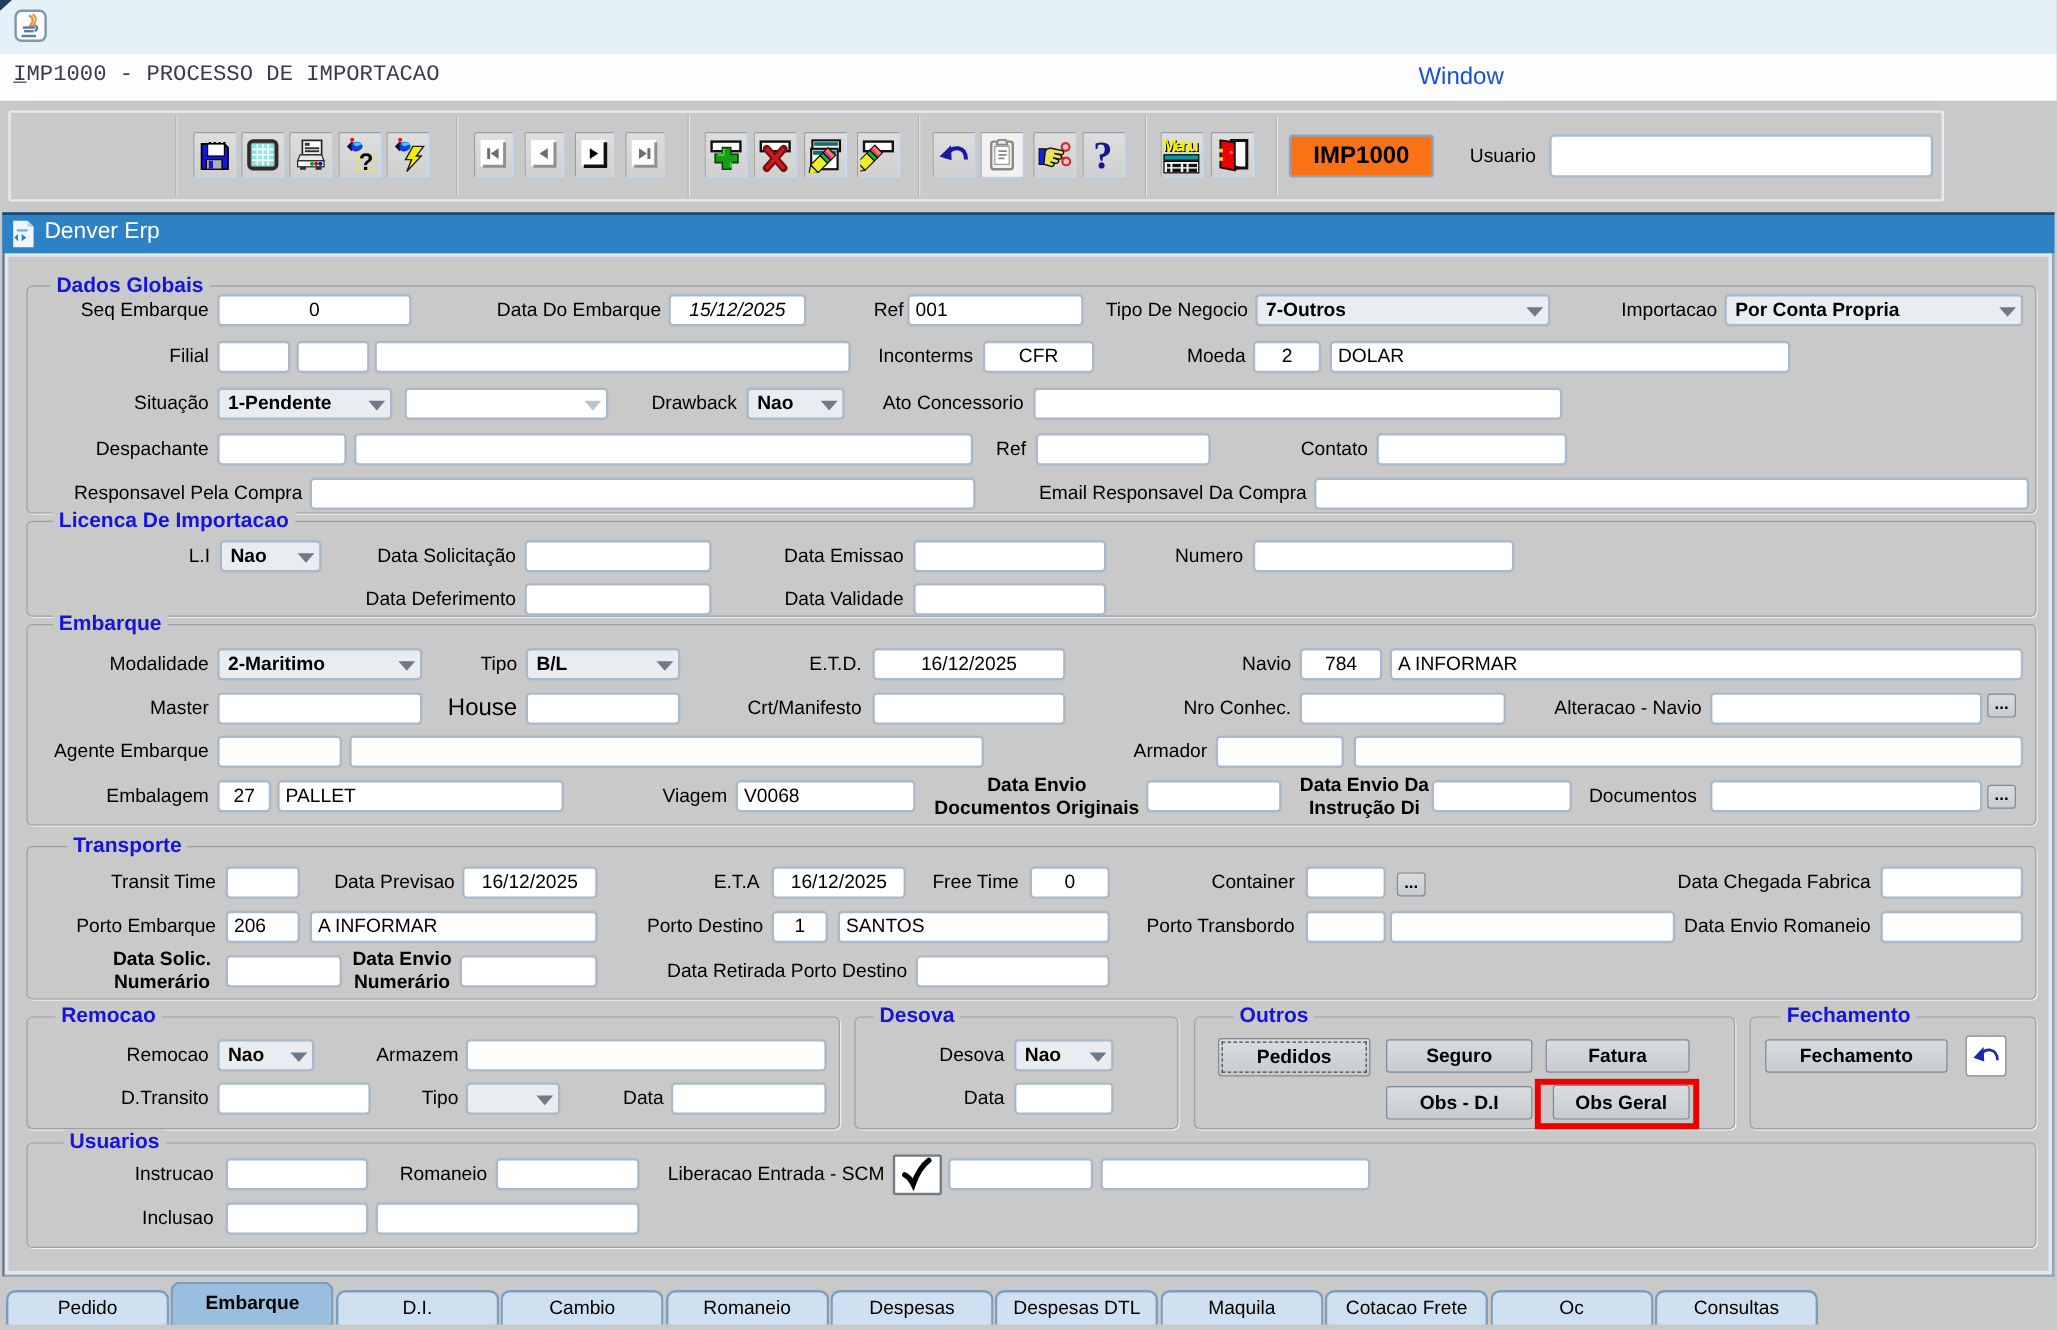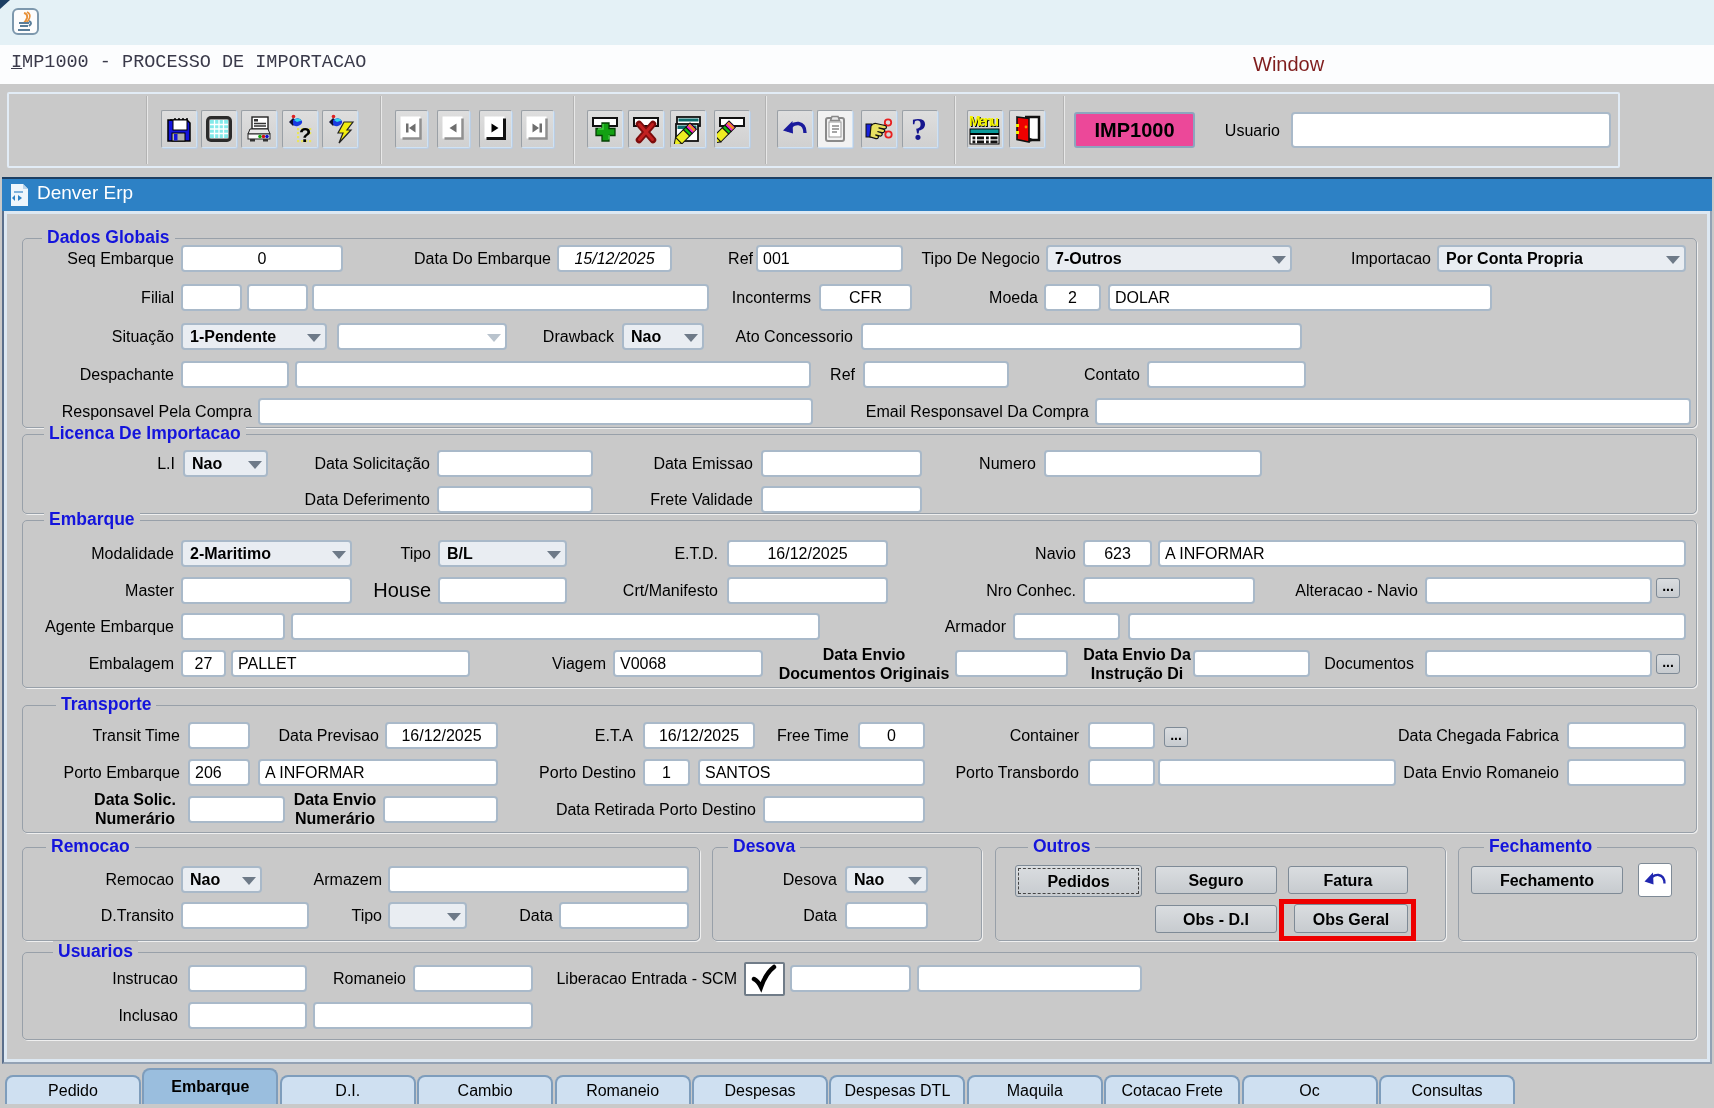--- a/index.html
+++ b/index.html
@@ -28,21 +28,21 @@
 <path d="M10 3 q4 1 3 5 q-1 3 -3 5" stroke="#e8923a" stroke-width="2" fill="none"></path>
 <path d="M13 2 q4 2 2.5 6 q-1 3 -3.5 5" stroke="#e8923a" stroke-width="1.6" fill="none"></path>
 <rect x="5" y="12" width="10" height="2" fill="#5a7d99"></rect>
       <rect x="6" y="15" width="8" height="2" fill="#5a7d99"></rect>
 <path d="M15 11 q4 2 0 5" stroke="#5a7d99" stroke-width="2" fill="none"></path>
 <rect x="4" y="19" width="12" height="2" fill="#5a7d99"></rect>
 </svg>
   </div>
 <div style="position:absolute;left:0;top:45px;width:1714px;height:39px;background:#fcfdfe"></div>
 <div style="position:absolute;left:11px;top:52px;font-family:'Liberation Mono',monospace;font-size:18.5px;color:#3a3a4a;white-space:pre"><span style="text-decoration:underline">I</span>MP1000 - PROCESSO DE IMPORTACAO</div>
-<div style="position:absolute;left:1253px;top:53px;font-size:20px;color:#7f1d1d">Window</div>
+<div style="position:absolute;left:1182px;top:53px;font-size:20px;color:#1d4ed8">Window</div>
 <div style="position:absolute;left:0;top:84px;width:1714px;height:93px;background:#c9c9c9"></div>
 <div style="position:absolute;left:7px;top:92px;width:1613px;height:76px;border:2px solid #e2ecf6;border-radius:2px"></div>
 <div class="sep" style="left:146px"></div>
 <div class="sep" style="left:380px"></div>
 <div class="sep" style="left:573px"></div>
 <div class="sep" style="left:765px"></div>
 <div class="sep" style="left:954px"></div>
 <div class="sep" style="left:1063px"></div>
 <div class="tb" style="left:161px;top:110px;width:36px">
     <svg width="30" height="30">
@@ -229,21 +229,21 @@
 <div class="tb" style="left:1009px;top:110px;width:36px">
     <svg width="32" height="32">
       <path d="M14 4 L28 4 L28 27 L14 27" fill="#fff" stroke="#111" stroke-width="2.5"></path>
       <path d="M6 4 L18 5.5 L18 29 L6 26.5 Z" fill="#ee0000" stroke="#111" stroke-width="1.6"></path>
       <path d="M18 29 L24 27 L18 24.5 Z" fill="#111"></path>
       <rect x="5" y="11" width="3" height="3" fill="#eeee00"></rect>
       <rect x="5" y="18" width="3" height="3" fill="#eeee00"></rect>
       <circle cx="15" cy="14" r="1.4" fill="#ff8800"></circle>
     </svg>
   </div>
-<div style="position:absolute;left:1074px;top:112px;width:121px;height:36px;background:#ec4899;border:2px solid #8da5be;border-radius:3px;text-align:center;line-height:32px;font-size:20px;font-weight:bold">IMP1000</div>
+<div style="position:absolute;left:1074px;top:112px;width:121px;height:36px;background:#f97316;border:2px solid #8da5be;border-radius:3px;text-align:center;line-height:32px;font-size:20px;font-weight:bold">IMP1000</div>
 <div class="l" style="left:1180px;top:117px;width:100px;height:27px;line-height:27px;font-size:16px">Usuario</div>
 <div class="in" style="left:1291px;top:112px;width:320px;height:36px"></div>
 <div style="position:absolute;left:2px;top:177px;width:1710px;height:887px;border-left:2px solid #5a6f8c;border-right:2px solid #93a2b4;border-bottom:2px solid #93a2b4"></div>
 <div style="position:absolute;left:4px;top:211px;width:1706px;height:851px;border:3px solid #dde8f2;background:#c9c9c9"></div>
 <div style="position:absolute;left:2px;top:177px;width:1710px;height:34px;background:#2d81c5;border-top:2px solid #1c3f63"></div>
 <svg width="22" height="24" viewBox="0 0 22 24" style="position:absolute;left:9px;top:183px">
     <path d="M2 1 h12 l5 5 v17 h-17 z" fill="#eef6fc"></path>
     <path d="M14 1 l5 5 h-5 z" fill="#b8d4ea"></path>
     <path d="M6 12 l-3 3 l3 3 z" fill="#2d81c5"></path>
     <path d="M9 12 l4 3 l-4 3 z" fill="#2d81c5"></path>
@@ -326,36 +326,36 @@
     <span class="arr"></span>
   </div>
 <div class="l" style="left:150px;top:450px;width:280px;height:27px;line-height:27px;font-size:16px">Data Solicitação</div>
 <div class="in" style="left:437px;top:450px;width:156px;height:27px;line-height:23px;"></div>
 <div class="l" style="left:473px;top:450px;width:280px;height:27px;line-height:27px;font-size:16px">Data Emissao</div>
 <div class="in" style="left:761px;top:450px;width:161px;height:27px;line-height:23px;"></div>
 <div class="l" style="left:756px;top:450px;width:280px;height:27px;line-height:27px;font-size:16px">Numero</div>
 <div class="in" style="left:1044px;top:450px;width:218px;height:27px;line-height:23px;"></div>
 <div class="l" style="left:150px;top:486px;width:280px;height:27px;line-height:27px;font-size:16px">Data Deferimento</div>
 <div class="in" style="left:437px;top:486px;width:156px;height:27px;line-height:23px;"></div>
-<div class="l" style="left:473px;top:486px;width:280px;height:27px;line-height:27px;font-size:16px">Frete Validade</div>
+<div class="l" style="left:473px;top:486px;width:280px;height:27px;line-height:27px;font-size:16px">Data Validade</div>
 <div class="in" style="left:761px;top:486px;width:161px;height:27px;line-height:23px;"></div>
 <div class="l" style="left:-106px;top:540px;width:280px;height:27px;line-height:27px;font-size:16px">Modalidade</div>
 <div class="cb" style="left:181px;top:540px;width:171px;height:27px">
     <span class="cbt" style="line-height:23px">2-Maritimo</span>
     <span class="arr"></span>
   </div>
 <div class="l" style="left:151px;top:540px;width:280px;height:27px;line-height:27px;font-size:16px">Tipo</div>
 <div class="cb" style="left:438px;top:540px;width:129px;height:27px">
     <span class="cbt" style="line-height:23px">B/L</span>
     <span class="arr"></span>
   </div>
 <div class="l" style="left:438px;top:540px;width:280px;height:27px;line-height:27px;font-size:16px">E.T.D.</div>
 <div class="in" style="left:727px;top:540px;width:161px;height:27px;line-height:23px;text-align:center;">16/12/2025</div>
 <div class="l" style="left:796px;top:540px;width:280px;height:27px;line-height:27px;font-size:16px">Navio</div>
-<div class="in" style="left:1083px;top:540px;width:69px;height:27px;line-height:23px;text-align:center;">623</div>
+<div class="in" style="left:1083px;top:540px;width:69px;height:27px;line-height:23px;text-align:center;">784</div>
 <div class="in" style="left:1158px;top:540px;width:528px;height:27px;line-height:23px;">A INFORMAR</div>
 <div class="l" style="left:-106px;top:577px;width:280px;height:27px;line-height:27px;font-size:16px">Master</div>
 <div class="in" style="left:181px;top:577px;width:171px;height:27px;line-height:23px;"></div>
 <div class="l" style="left:151px;top:577px;width:280px;height:27px;line-height:27px;font-size:20px">House</div>
 <div class="in" style="left:438px;top:577px;width:129px;height:27px;line-height:23px;"></div>
 <div class="l" style="left:438px;top:577px;width:280px;height:27px;line-height:27px;font-size:16px">Crt/Manifesto</div>
 <div class="in" style="left:727px;top:577px;width:161px;height:27px;line-height:23px;"></div>
 <div class="l" style="left:796px;top:577px;width:280px;height:27px;line-height:27px;font-size:16px">Nro Conhec.</div>
 <div class="in" style="left:1083px;top:577px;width:172px;height:27px;line-height:23px;"></div>
 <div class="l" style="left:1138px;top:577px;width:280px;height:27px;line-height:27px;font-size:16px">Alteracao - Navio</div>

